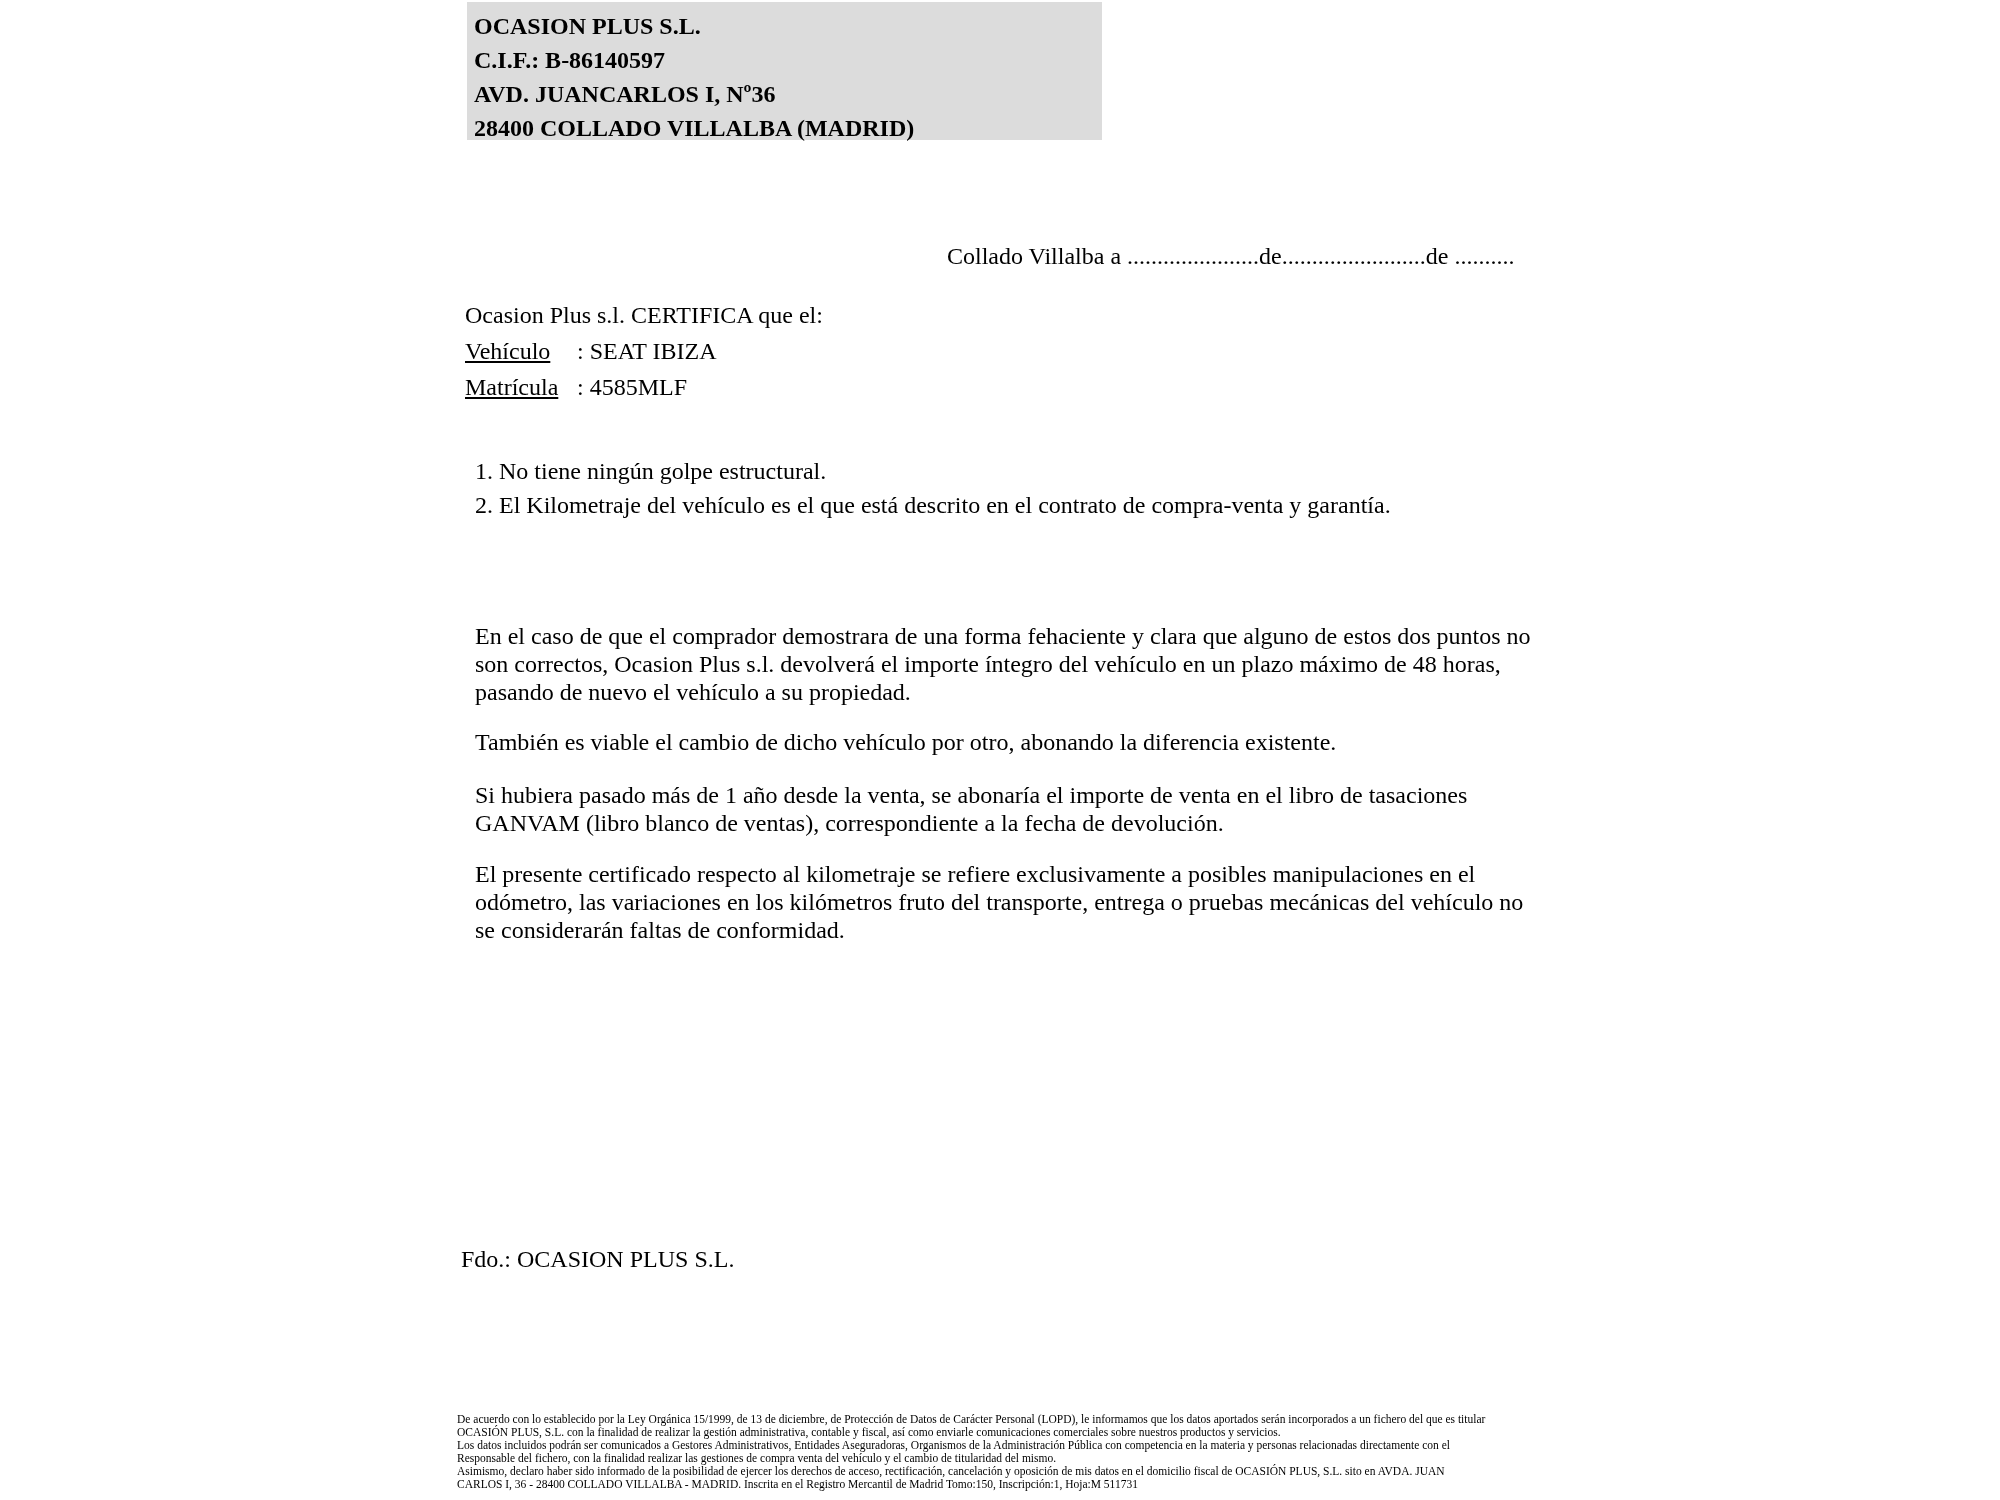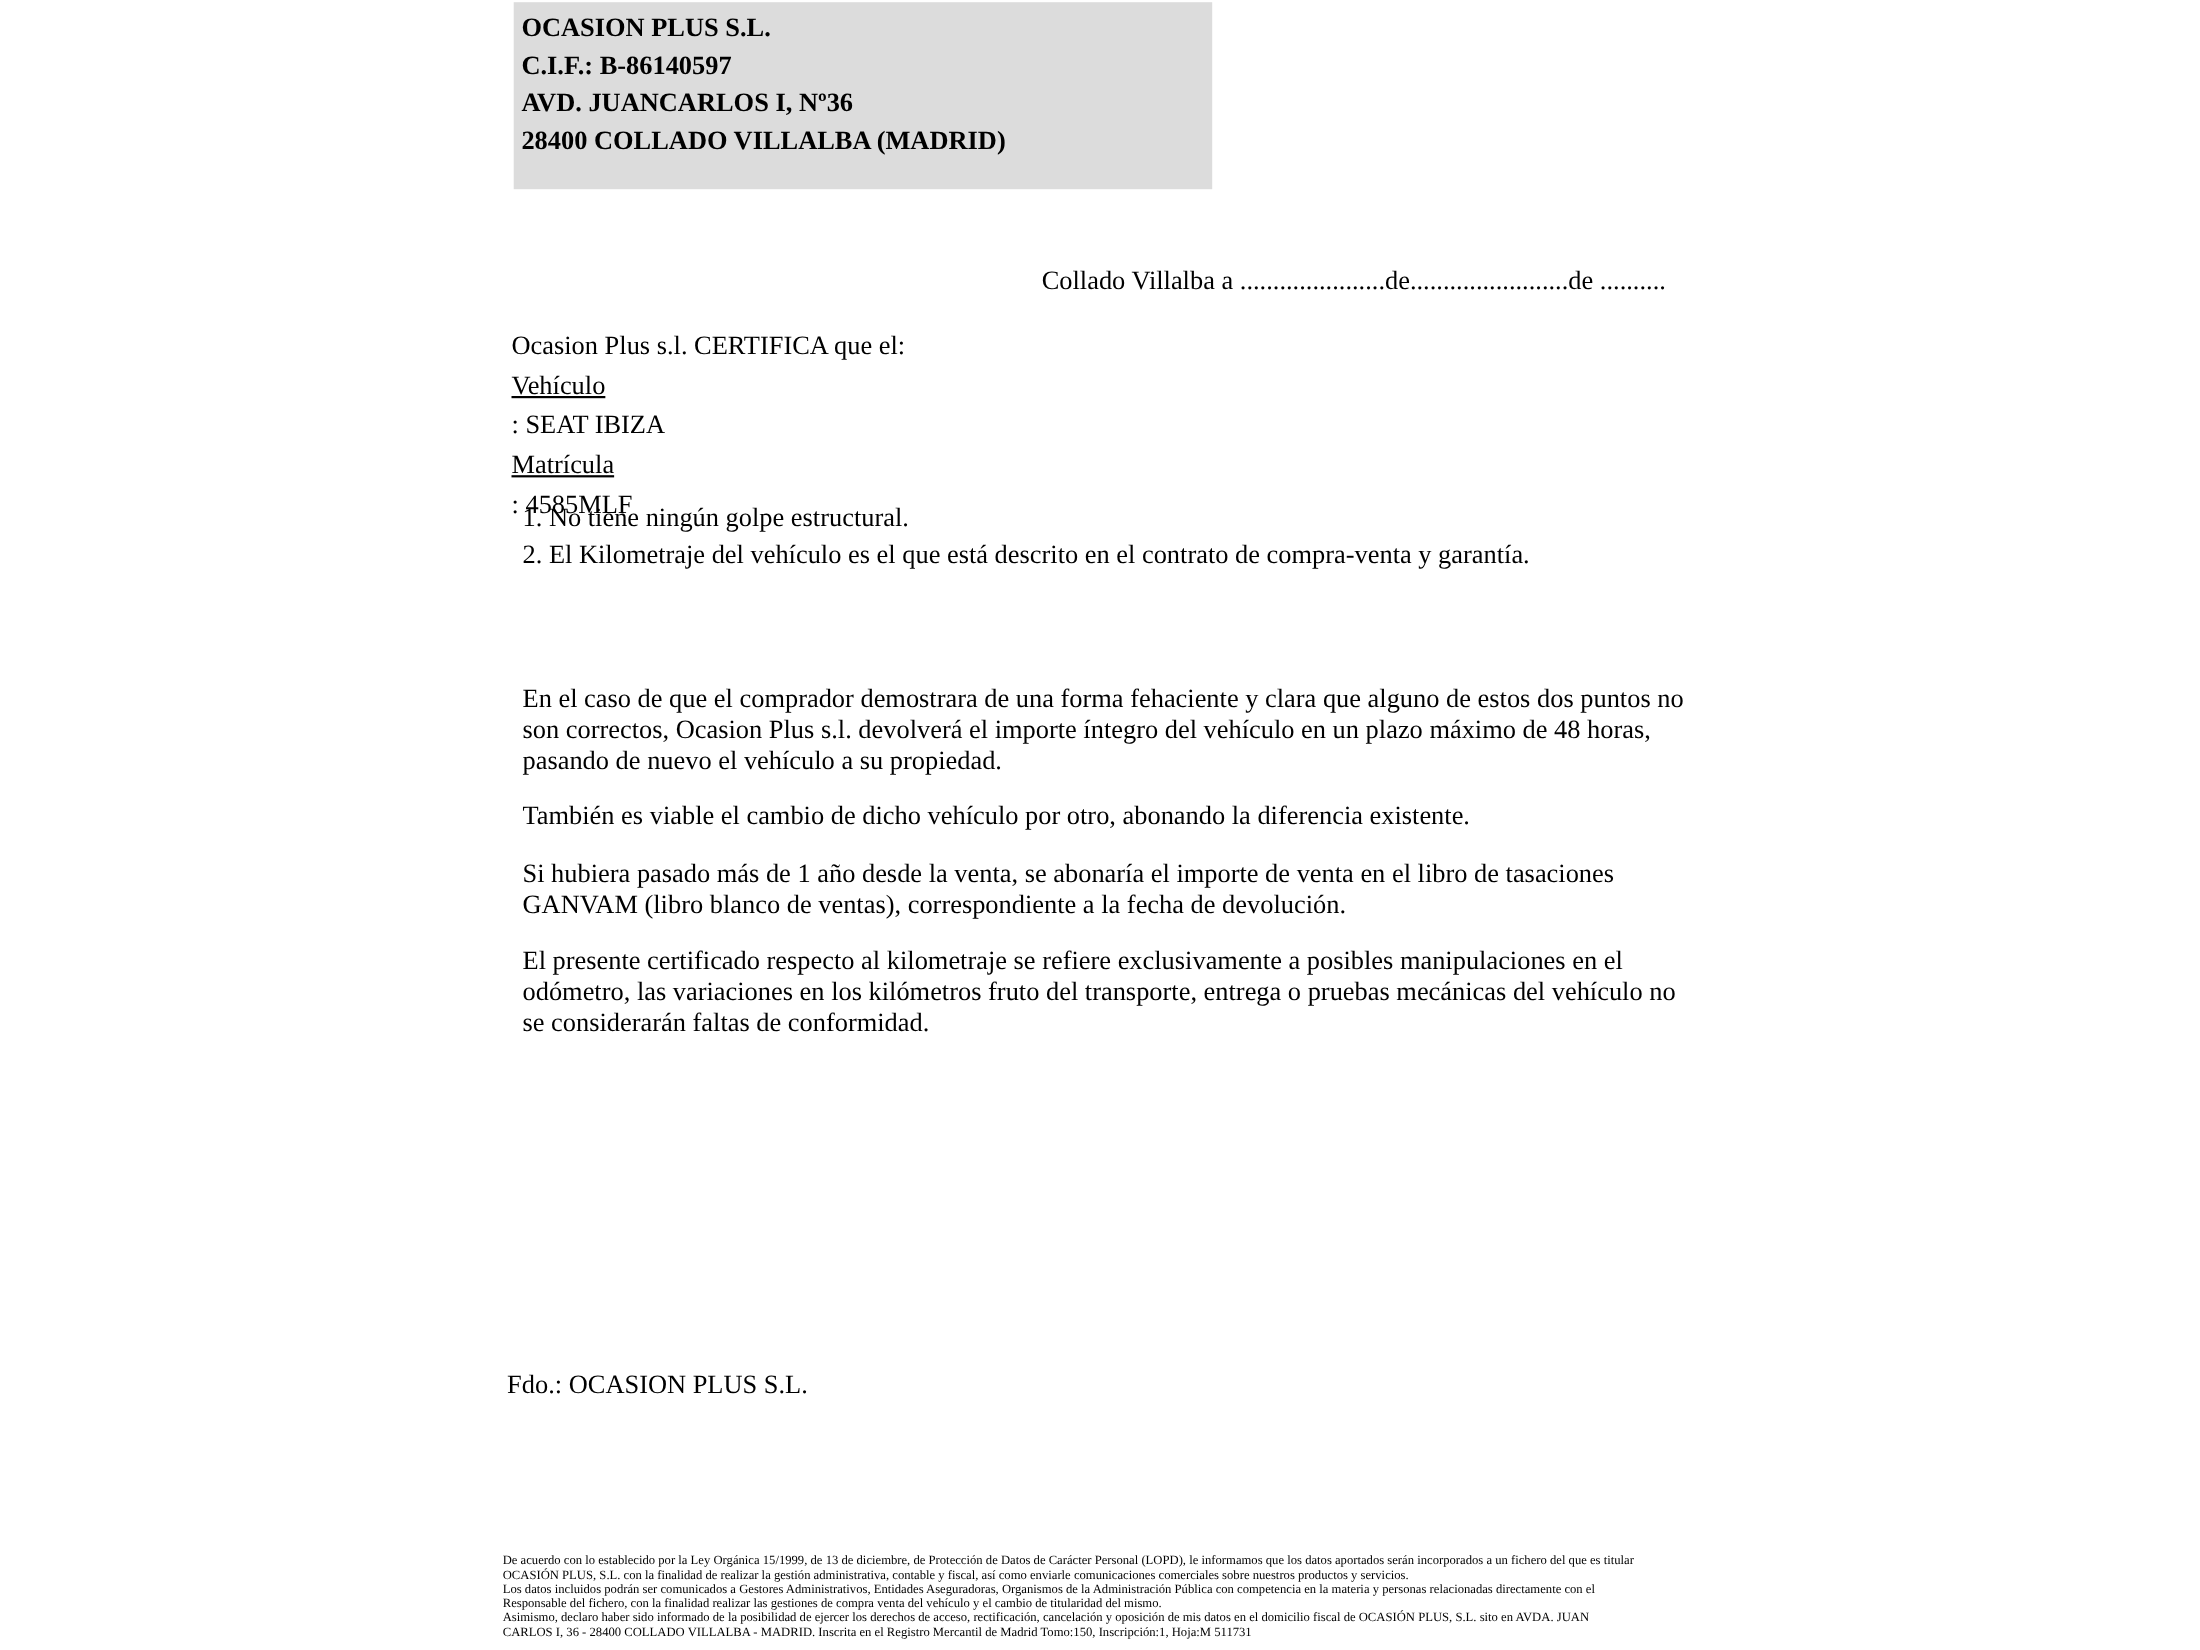--- a/index.html
+++ b/index.html
@@ -12,21 +12,21 @@
     color: #000000;
     overflow: hidden;
   }
   .abs { position: absolute; }
 
   
   .company-box {
     left: 467px;
     top: 2px;
     width: 635px;
-    height: 170px;
+    height: 138px;
     background: #dcdcdc;
     padding: 7px 0 0 7px;
     box-sizing: border-box;
     font-weight: bold;
     font-size: 24px;
     line-height: 34px;
   }
   .company-box div { white-space: nowrap; }
 
   
@@ -37,21 +37,21 @@
     white-space: nowrap;
   }
 
   
   .certify-block {
     left: 465px;
     top: 297px;
     font-size: 24px;
     line-height: 36px;
   }
-  .field-row { display: flex; flex-direction: column; }
+  .field-row { display: flex; }
   .field-label { display: inline-block; width: 112px; }
   .field-label .u { text-decoration: underline; }
 
   
   .body-text {
     left: 463px;
     width: 1080px;
     font-size: 24px;
     line-height: 28px;
     white-space: pre-line;

